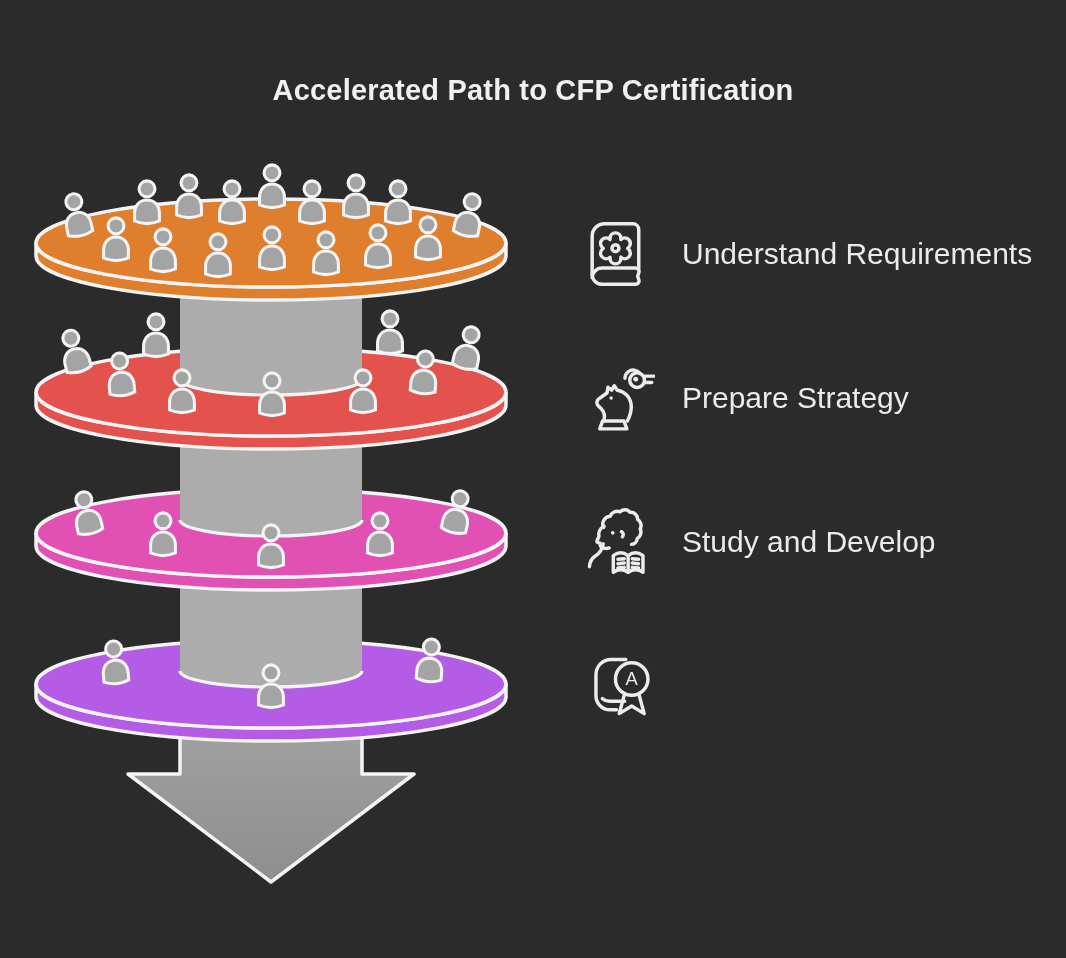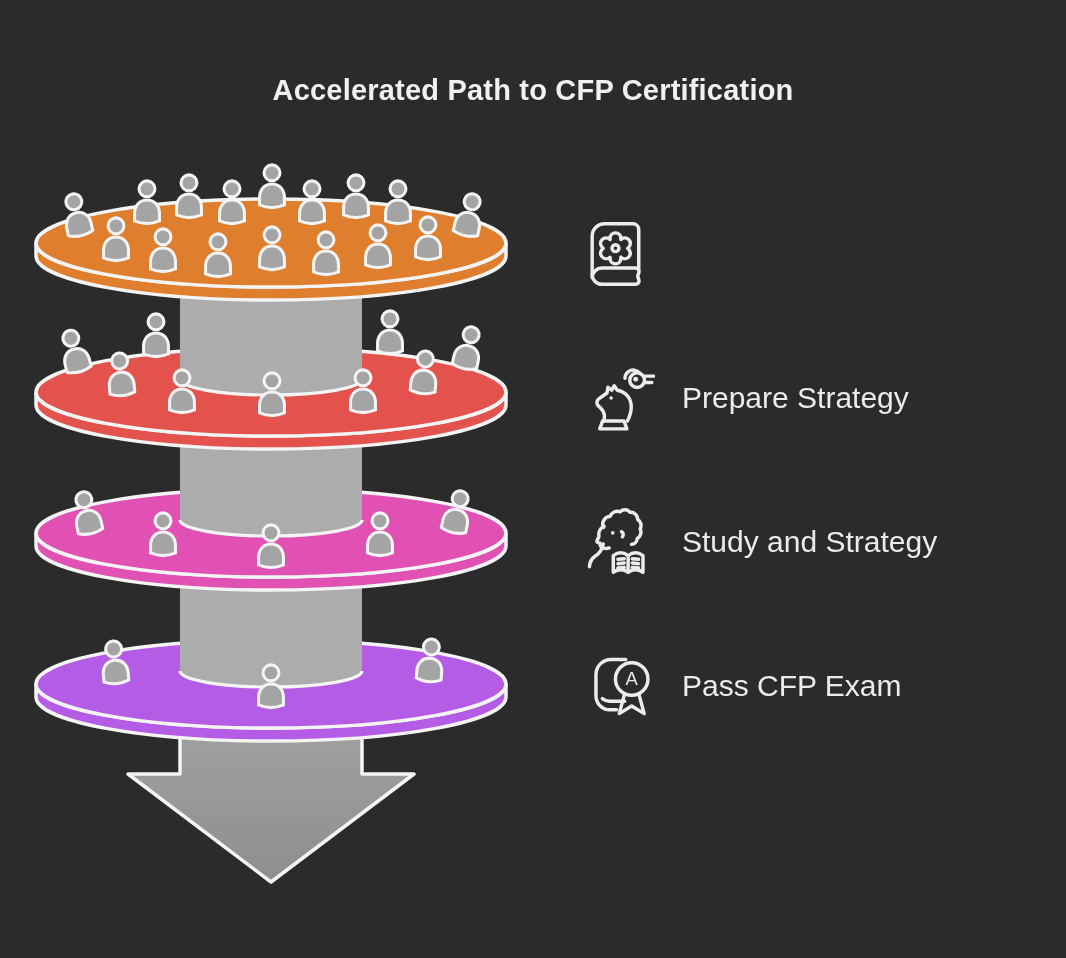--- a/index.html
+++ b/index.html
@@ -114,20 +114,21 @@
 
   <div class="step-row r0">
     <div class="step-icon">
       <svg viewBox="0 0 72 72">
         <path class="ico" d="M57,50 V13.5 c0,-3 -2.4,-5.5 -5.5,-5.5 H25.5 C19.2,8 14,13.2 14,19.5 V55"></path>
         <path class="ico" d="M14,55 c0,5 4.1,9 9.1,9 H54 c2.2,0 3.8,-2.1 3.1,-4.2 l-1.1,-3.3 1.1,-3.3 c0.7,-2.1 -0.9,-4.2 -3.1,-4.2 H23.1 c-5,0 -9.1,4 -9.1,9 Z"></path>
         <path class="ico" d="M35.5,16.5 c2.8,0 5,2.2 5,5 v1.2 c2,-2 5.2,-2 7.2,0 c2,2 2,5.2 0,7.2 l-0.9,0.9 0.9,0.9 c2,2 2,5.2 0,7.2 c-2,2 -5.2,2 -7.2,0 v1.2 c0,2.8 -2.2,5 -5,5 c-2.8,0 -5,-2.2 -5,-5 v-1.2 c-2,2 -5.2,2 -7.2,0 c-2,-2 -2,-5.2 0,-7.2 l0.9,-0.9 -0.9,-0.9 c-2,-2 -2,-5.2 0,-7.2 c2,-2 5.2,-2 7.2,0 v-1.2 c0,-2.8 2.2,-5 5,-5 Z"></path>
         <circle class="ico" cx="35.5" cy="30.6" r="3.2"></circle>
       </svg>
     </div>
+    <span class="step-label">Understand Requirements</span>
   </div>
 
   <div class="step-row r1">
     <div class="step-icon">
       <svg viewBox="0 0 72 72">
         <path class="ico" d="M21,64.5 h25 l-2.6,-7.2 h-19.8 Z"></path>
         <path class="ico" d="M24.8,57.3 c1.2,-4.8 0.4,-8.6 -2.6,-11.6 l-2.6,-2.6 c-1.8,-1.8 -1.6,-4.8 0.5,-6.3 l7.6,-5.4 0.9,-5.3 3.4,2.6 2.4,-4 2.8,4.1 c7.8,1.4 12.9,7.3 12.9,15.2 c0,4.6 -1.5,9.2 -3.6,13.3"></path>
         <circle class="ico-fill" cx="31.5" cy="36" r="1.6"></circle>
         <path class="ico" d="M58,13.2 c-2.6,-3.4 -7.4,-4 -10.8,-1.4 c-1.9,1.5 -2.9,3.7 -2.9,6"></path>
         <circle class="ico" cx="55.5" cy="19.5" r="6.8"></circle>
@@ -146,29 +147,28 @@
         <path class="ico" d="M25,21.5 c-3.6,1.7 -5.6,5.6 -4.8,9.5 l-1.7,3.9 c-0.3,0.7 0.1,1.5 0.9,1.7 l1.9,0.5 c-0.1,2.9 1.5,4.6 4.6,4.8 c1.3,0.1 2.6,0 3.8,-0.4"></path>
         <circle class="ico-fill" cx="33" cy="27.5" r="1.7"></circle>
         <path class="ico" d="M41,26.5 c1.8,0.8 2.3,3.2 0.9,4.6"></path>
         <path class="ico" d="M24.2,37.8 c-0.8,5.3 -3.4,8.6 -7.6,11.4 c-3.1,2.1 -4.8,5.3 -5.1,9.6"></path>
         <path class="ico" d="M33.5,48.5 c4.3,-3.1 9.5,-3.1 13.7,0 c4.2,-3.1 9.4,-3.1 13.7,0 v15.5 c-4.3,-3.1 -9.5,-3.1 -13.7,0 c-4.2,-3.1 -9.4,-3.1 -13.7,0 Z"></path>
         <path class="ico" d="M47.2,48.5 v15.5"></path>
         <path class="ico" d="M37.8,52 l5.8,-0.6 M37.8,56 l5.8,-0.6 M37.8,60 l5.8,-0.6"></path>
         <path class="ico" d="M51,51.4 l5.8,0.6 M51,55.4 l5.8,0.6 M51,59.4 l5.8,0.6"></path>
       </svg>
     </div>
-    <span class="step-label">Study and Strategy</span>
+    <span class="step-label">Study and Develop</span>
   </div>
 
   <div class="step-row r3">
     <div class="step-icon">
       <svg viewBox="0 0 72 72">
         <path class="ico" d="M45,11.5 H31.5 c-7.8,0 -14,6.2 -14,14 v19.5 c0,7.2 5.8,13 13,13 h6"></path>
         <path class="ico" d="M44,50 H30 c-2.5,0 -4.8,-0.9 -6.6,-2.4"></path>
         <path class="ico" d="M44,43 L39,61.5 L50.5,54.5 L62,61.5 L57,43"></path>
         <circle class="ico" cx="50.5" cy="29.5" r="15"></circle>
         <text class="badge-letter" x="50.5" y="35.5">A</text>
       </svg>
     </div>
-    <span class="step-label">Pass CFP Exam</span>
   </div>
 
 </div>
 
 </body></html>

